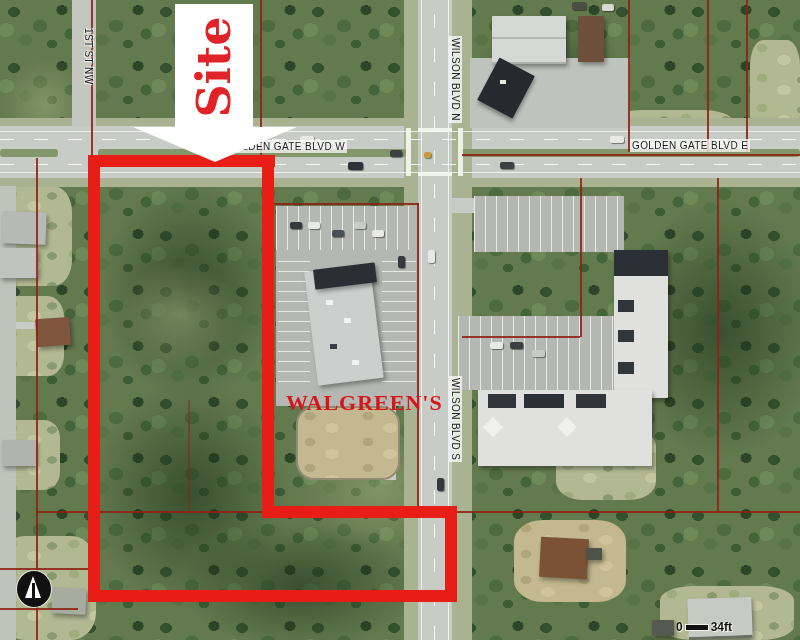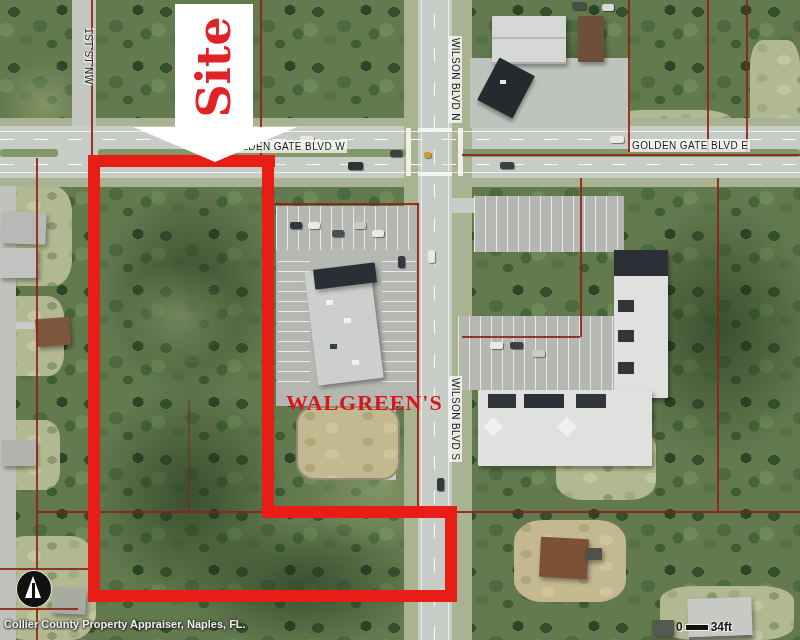--- a/index.html
+++ b/index.html
@@ -236,20 +236,19 @@
 
   <div class="arrow-shape"></div>
   <div class="site-text">
       <span>Site</span>
     </div>
 
   <div class="compass">
     <div class="n-arrow"></div>
     <div class="n-slit"></div>
   </div>
-  <div class="attribution">Collier County Property Appraiser, Naples, FL.</div>
   <div class="scalebar">
     <span>0</span>
     <span class="bar"></span>
     <span>34ft</span>
   </div>
 
 </div>
 
 </body></html>

